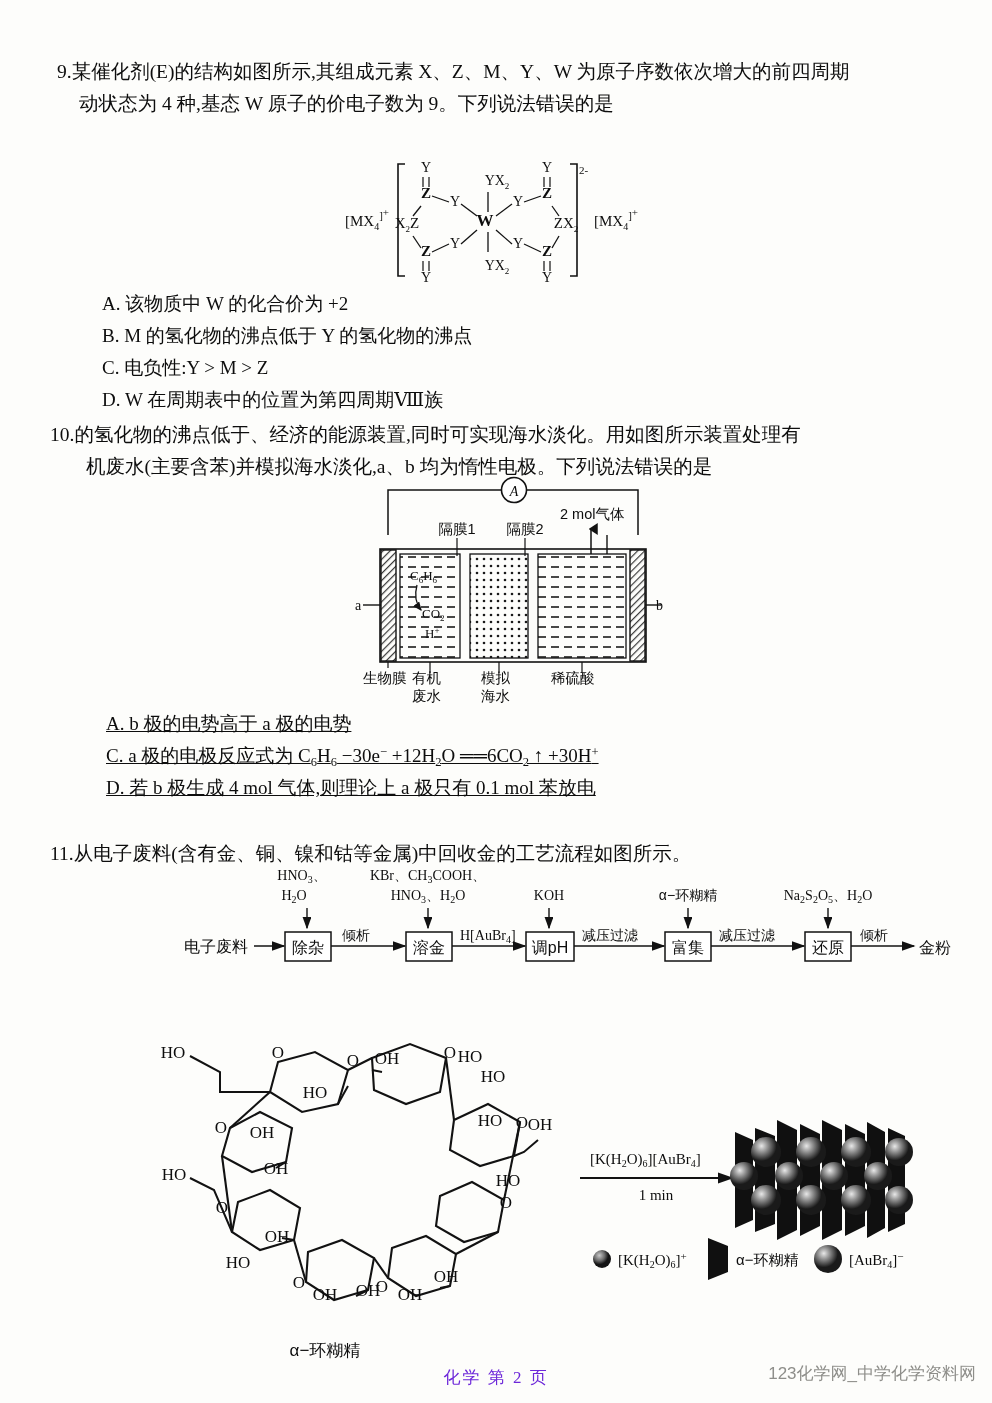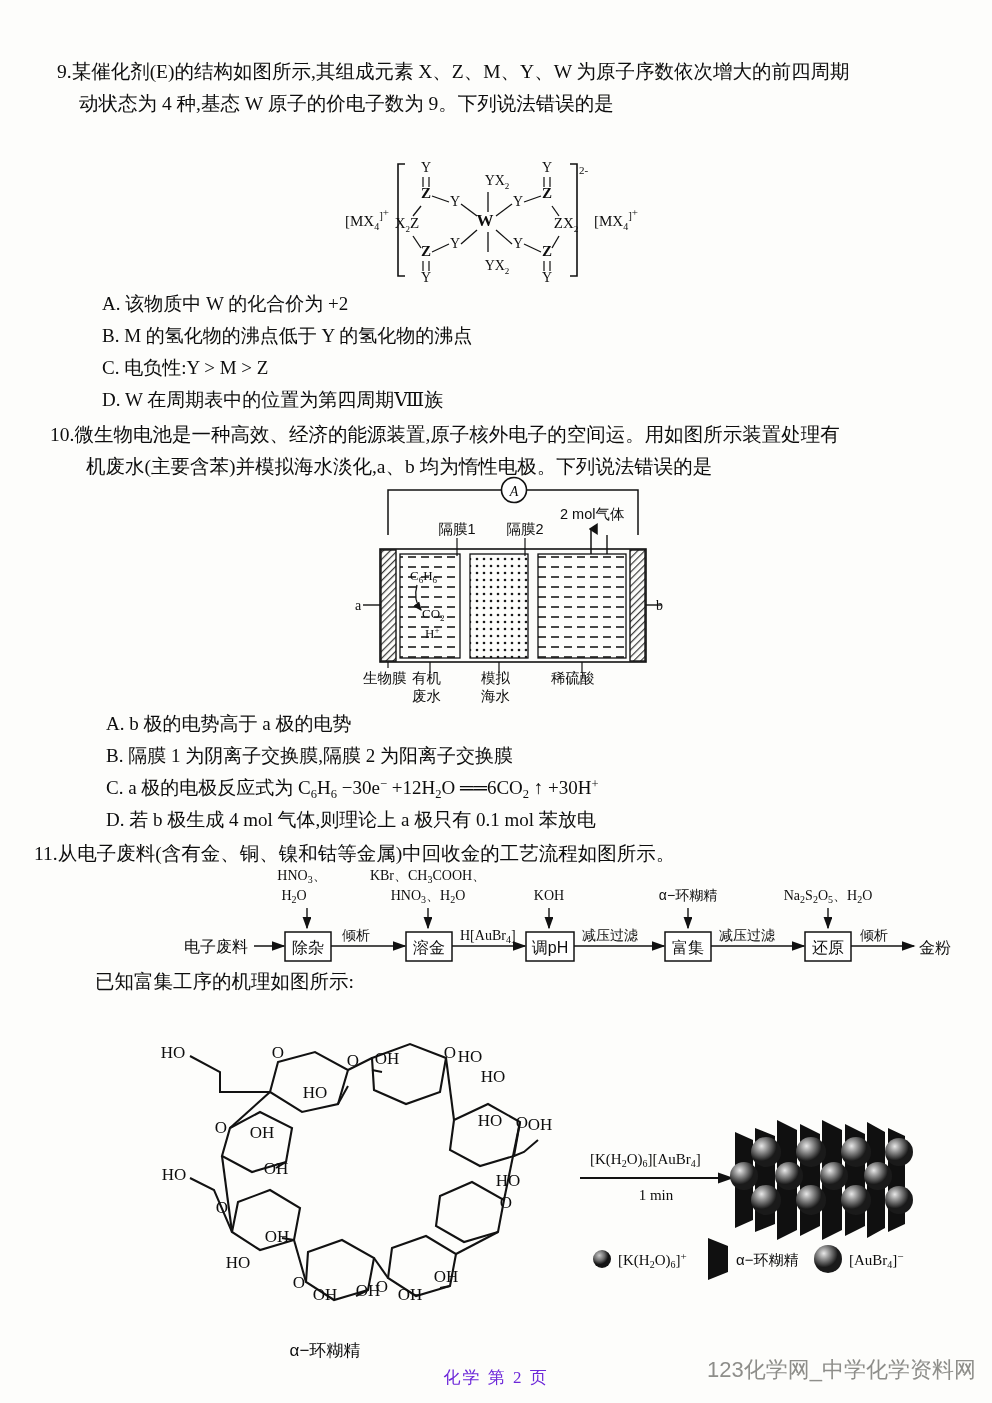--- a/index.html
+++ b/index.html
@@ -16,21 +16,21 @@
   .opt div{white-space:nowrap;}
   sub{font-size:0.66em;vertical-align:-0.28em;}
   sup{font-size:0.66em;vertical-align:0.45em;}
   .fig{position:absolute;}
   .footer{
     position:absolute;left:0;right:0;bottom:14px;text-align:center;
     font-size:17px;color:#6d28d9;letter-spacing:2px;
   }
   .watermark{
     position:absolute;right:16px;bottom:18px;
-    font-size:22px;color:#8e8e8a;
+    font-size:17px;color:#8e8e8a;
     font-family:"Liberation Sans","DejaVu Sans",sans-serif;
     margin-left:37px;
   }
   svg{display:block;overflow:visible;}
   text{font-family:"Liberation Serif","DejaVu Serif",serif;fill:#0d0d0d;}
   .cn{font-family:"Liberation Sans","DejaVu Sans",sans-serif;}
   .ln{stroke:#121212;fill:none;}
 </style>
 </head>
 <body>
@@ -103,21 +103,21 @@
   </div>
 
   <div class="opt" style="position:absolute;left:88px;top:288px;">
     <div>A. 该物质中 W 的化合价为 +2</div>
     <div>B. M 的氢化物的沸点低于 Y 的氢化物的沸点</div>
     <div>C. 电负性:Y &gt; M &gt; Z</div>
     <div>D. W 在周期表中的位置为第四周期Ⅷ族</div>
   </div>
 
   <div class="q" style="left:50px;top:419px;width:905px;">
-    <span class="qnum">10.</span><span>微生物电池是一种高效、经济的能源装置,原子核外电子的空间运。用如图所示装置处理有</span>
+    <span class="qnum">10.</span><span>的氢化物的沸点低于、经济的能源装置,同时可实现海水淡化。用如图所示装置处理有</span>
     <span class="indent" style="padding-left:36px;">机废水(主要含苯)并模拟海水淡化,a、b 均为惰性电极。下列说法错误的是</span>
   </div>
 
   <div class="fig" style="left:355px;top:472px;">
     <svg width="310" height="215" viewBox="0 0 310 215">
       <defs>
         <pattern id="dashes" width="13" height="10" patternUnits="userSpaceOnUse">
           <line x1="1" y1="5" x2="9" y2="5" stroke="#1a1a1a" stroke-width="1.6"></line>
         </pattern>
         <pattern id="dots" width="7" height="7" patternUnits="userSpaceOnUse">
@@ -174,28 +174,27 @@
 
       <text x="8" y="211" font-size="14.5" class="cn">生物膜</text>
       <text x="57" y="211" font-size="14.5" class="cn">有机</text>
       <text x="57" y="229" font-size="14.5" class="cn">废水</text>
       <text x="126" y="211" font-size="14.5" class="cn">模拟</text>
       <text x="126" y="229" font-size="14.5" class="cn">海水</text>
       <text x="196" y="211" font-size="14.5" class="cn">稀硫酸</text>
     </svg>
   </div>
 
-  <div class="opt" style="position:absolute;left:92px;top:708px;">
+  <div class="opt" style="position:absolute;left:92px;top:708px;text-decoration:underline;">
     <div>A. b 极的电势高于 a 极的电势</div>
-    <div>B. 隔膜 1 为阴离子交换膜,隔膜 2 为阳离子交换膜</div>
     <div>C. a 极的电极反应式为 C<sub>6</sub>H<sub>6</sub> −30e<sup>−</sup> +12H<sub>2</sub>O ══6CO<sub>2</sub> ↑ +30H<sup>+</sup></div>
     <div>D. 若 b 极生成 4 mol 气体,则理论上 a 极只有 0.1 mol 苯放电</div>
   </div>
 
-  <div class="q" style="left:34px;top:838px;width:905px;">
+  <div class="q" style="left:50px;top:838px;width:905px;">
     <span class="qnum">11.</span><span>从电子废料(含有金、铜、镍和钴等金属)中回收金的工艺流程如图所示。</span>
   </div>
 
   <div class="fig" style="left:150px;top:864px;margin-left:34px;">
     <svg width="790" height="105" viewBox="0 0 790 105">
       <defs>
         <marker id="fArr" markerWidth="9" markerHeight="9" refX="8" refY="3.2" orient="auto">
           <path d="M0,0 L9,3.2 L0,6.4 Z" fill="#121212"></path>
         </marker>
       </defs>
@@ -243,21 +242,20 @@
 
       <rect x="621" y="68" width="46" height="29" fill="#fff" stroke="#121212" stroke-width="1.5"></rect>
       <text x="644" y="89" font-size="16" class="cn" text-anchor="middle">还原</text>
       <text x="676" y="76" font-size="14" class="cn">倾析</text>
       <line class="ln" x1="667" y1="82" x2="730" y2="82" stroke-width="1.5" marker-end="url(#fArr)"></line>
 
       <text x="735" y="89" font-size="16" class="cn">金粉</text>
     </svg>
   </div>
 
-  <div style="position:absolute;left:95px;top:968px;font-size:19.5px;">已知富集工序的机理如图所示:</div>
 
   <div class="fig" style="left:110px;top:1000px;">
     <svg width="800" height="370" viewBox="0 0 800 370">
       <defs>
         <marker id="mArr" markerWidth="9" markerHeight="9" refX="8" refY="3.2" orient="auto">
           <path d="M0,0 L9,3.2 L0,6.4 Z" fill="#121212"></path>
         </marker>
         <radialGradient id="gBig" cx="35%" cy="30%">
           <stop offset="0%" stop-color="#e8e8e8"></stop>
           <stop offset="45%" stop-color="#8a8a8a"></stop>

